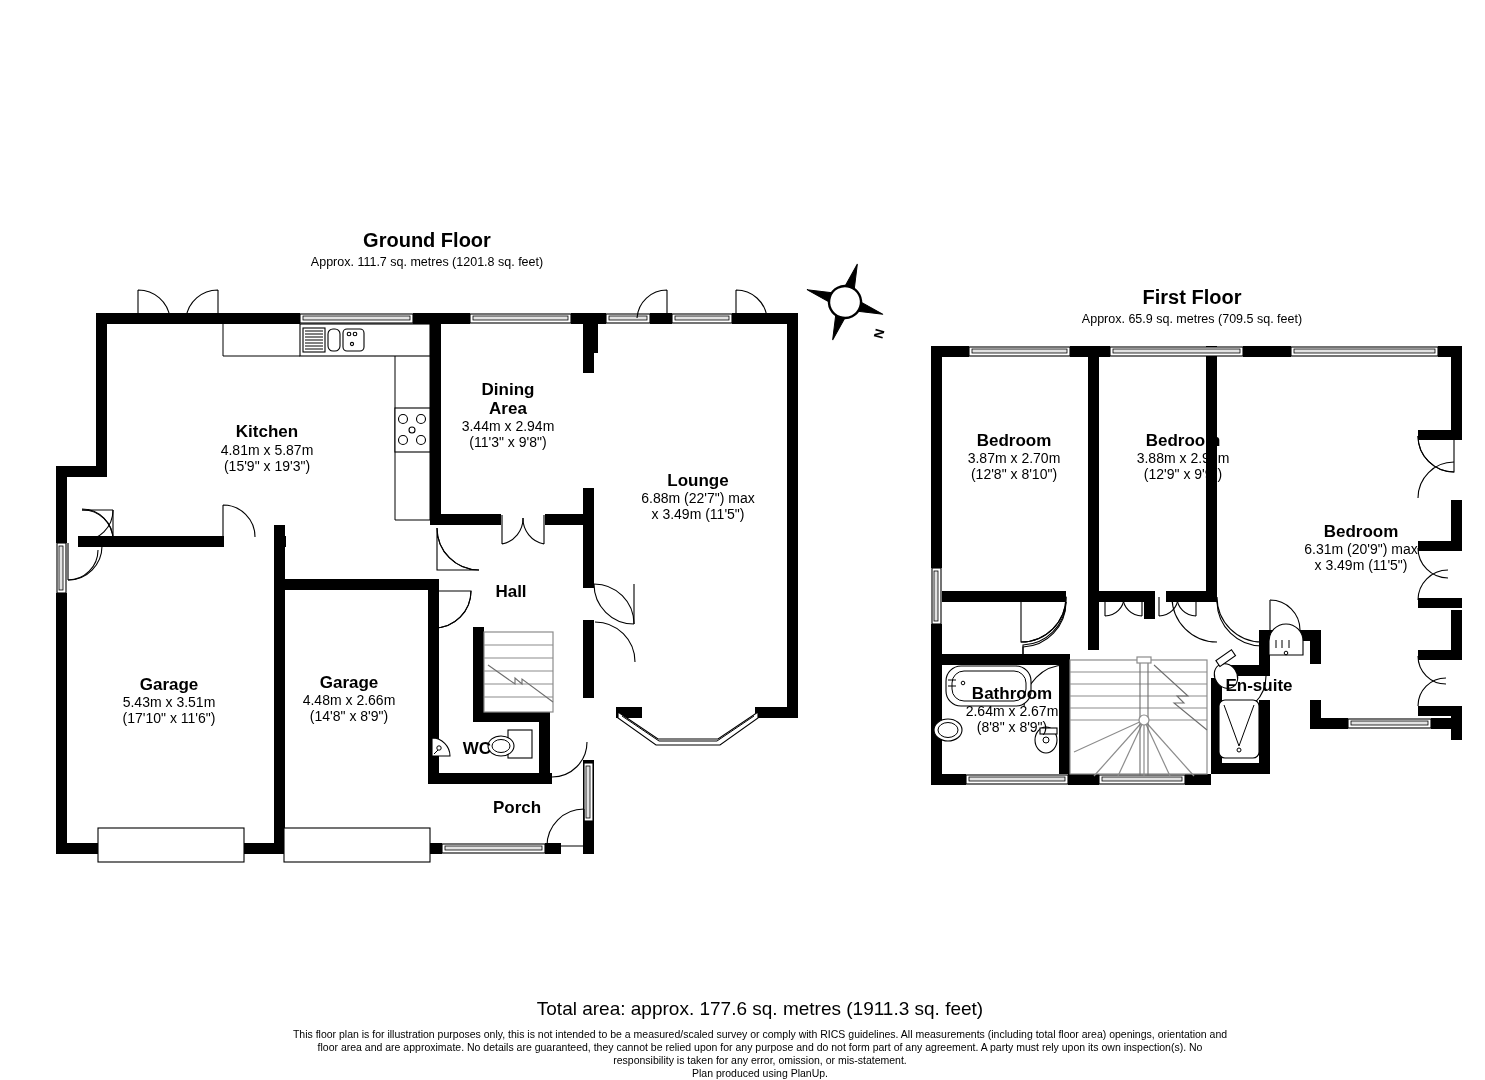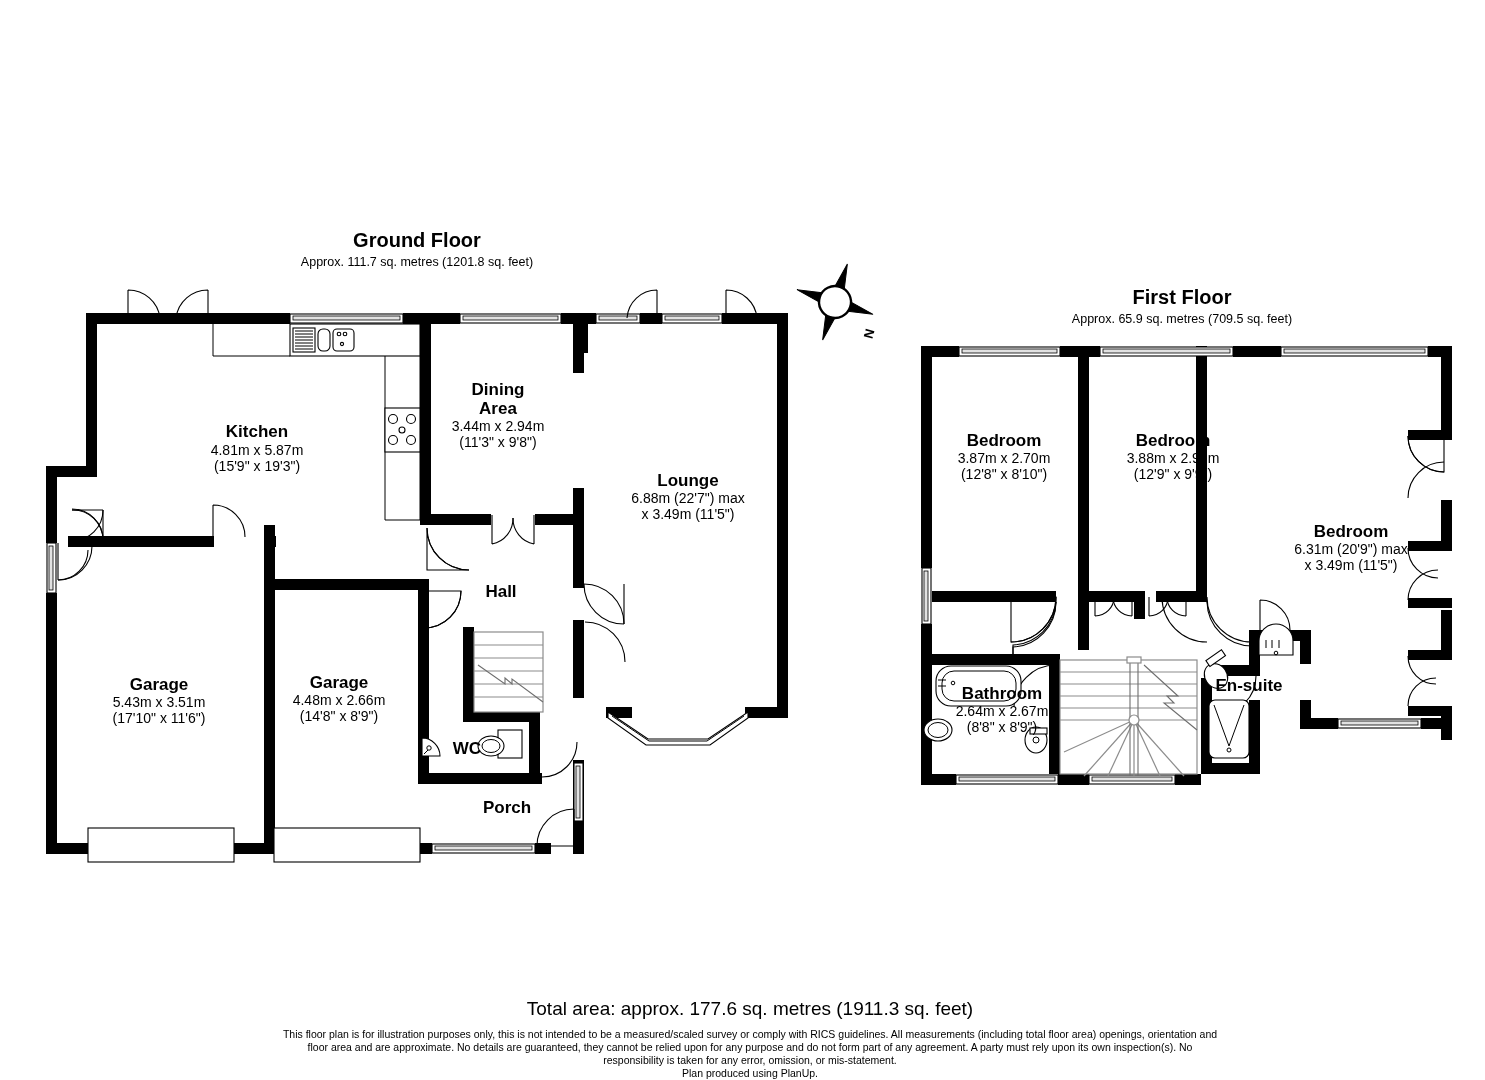--- a/index.html
+++ b/index.html
@@ -11,21 +11,21 @@
   body {
     width: 1485px;
     height: 1080px;
     font-family: "Liberation Sans", sans-serif;
     color: #000000;
     position: relative;
     overflow: hidden;
   }
   #plan-root {
     position: absolute;
-    left: 8px; top: 0;
+    left: 18px; top: 0;
     width: 1423px;
     height: 1080px;
   }
   svg.plan {
     position: absolute;
     left: 0; top: 0;
     width: 1485px;
     height: 1080px;
     display: block;
   }

